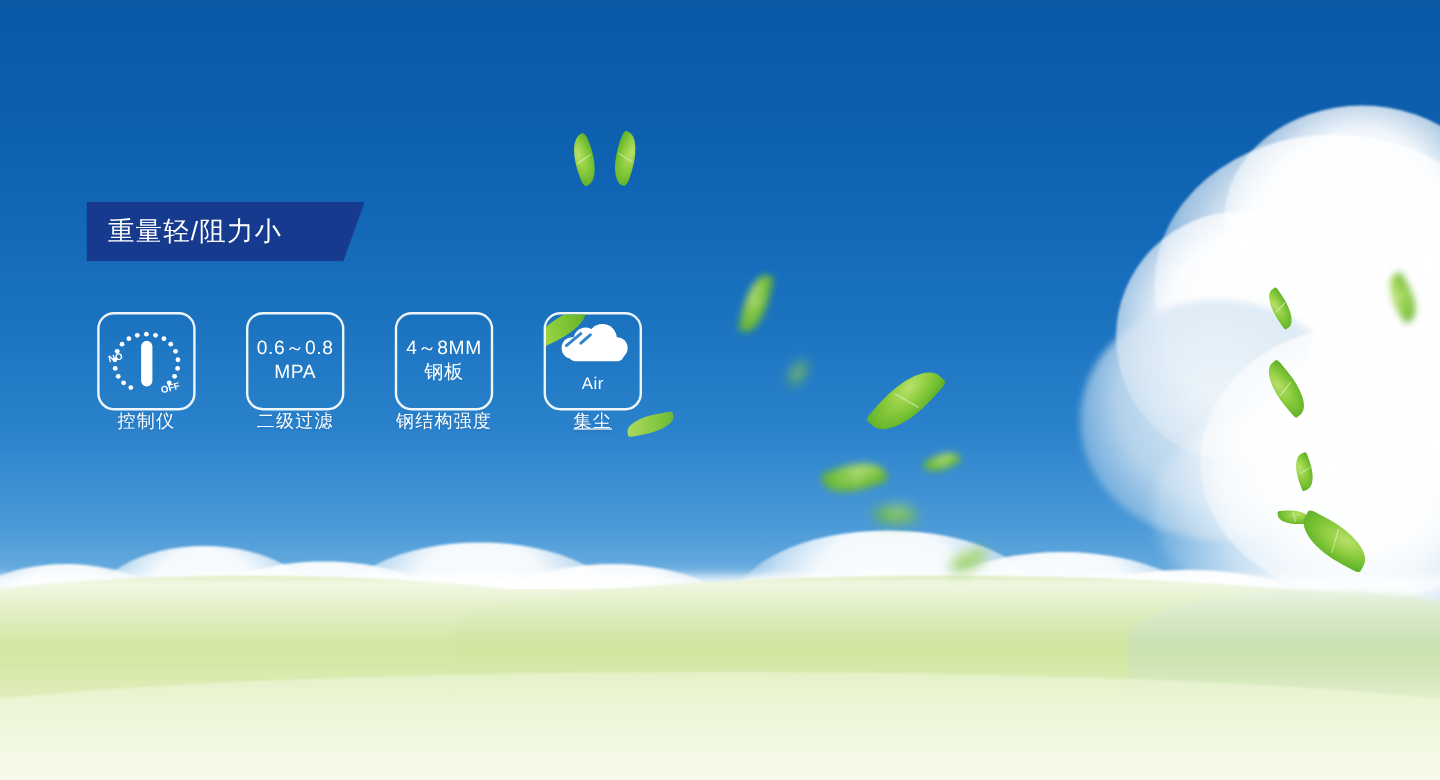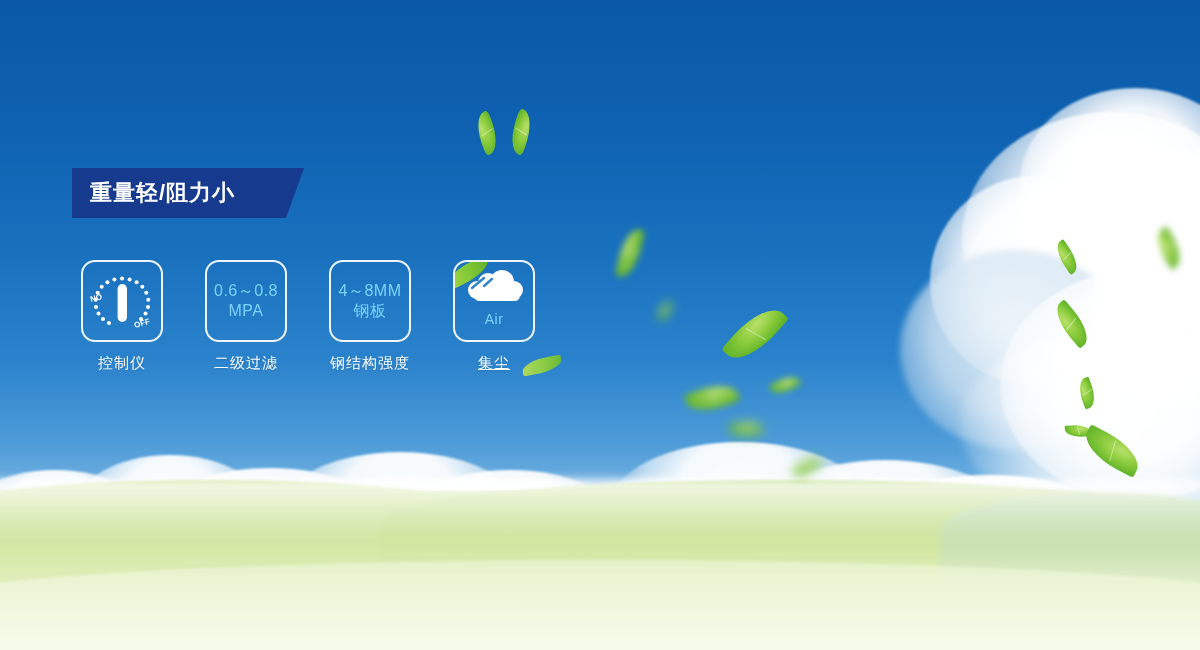--- a/index.html
+++ b/index.html
@@ -226,21 +226,21 @@
     display: flex;
     align-items: center;
     padding-left: 18px;
     box-sizing: border-box;
     clip-path: polygon(0 0, 100% 0, calc(100% - 18px) 100%, 0 100%);
   }
   .sub-left span {
     color: #ffffff;
     font-size: 22px;
     letter-spacing: 1px;
-    font-weight: 700;
+    font-weight: 400;
     white-space: nowrap;
   }
   .sub-right {
     position: absolute;
     left: 220px; top: 0;
     height: 50px;
     width: 178px;
     background: rgba(255,255,255,0.94);
     display: flex;
     align-items: center;
@@ -276,30 +276,29 @@
     border-radius: 14px;
     box-sizing: border-box;
     display: flex;
     flex-direction: column;
     align-items: center;
     justify-content: center;
     position: relative;
     overflow: hidden;
   }
   .feature-text {
-    color: #7dd3fc;
+    color: #ffffff;
     font-size: 16px;
     line-height: 1.22;
     text-align: center;
     letter-spacing: 0.5px;
     white-space: pre-line;
     font-weight: 400;
   }
   .feature-label {
-    margin-top: 12px;
     color: #ffffff;
     font-size: 15px;
     letter-spacing: 1px;
     white-space: nowrap;
     text-shadow: 0 1px 2px rgba(0,50,100,0.22);
   }
 
   .svg-icon { display: block; }
 
   

